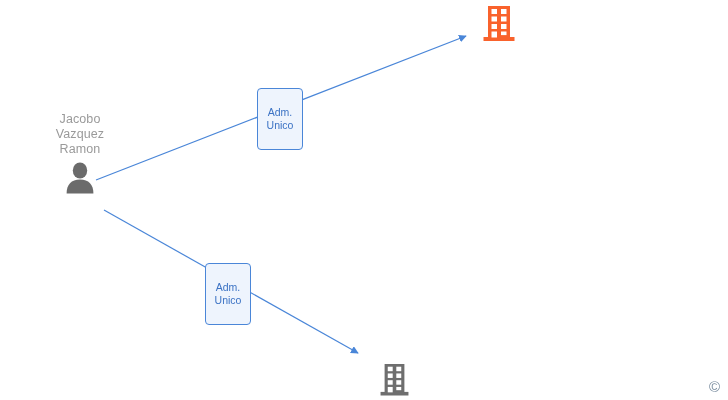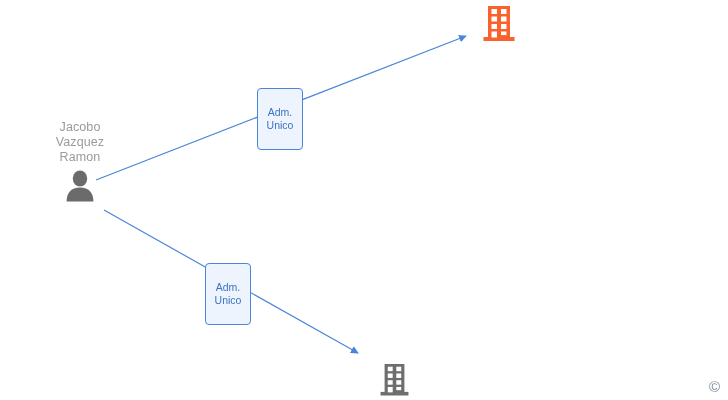--- a/index.html
+++ b/index.html
@@ -23,21 +23,21 @@
     left: 0;
     top: 0;
     width: 728px;
     height: 400px;
   }
 
   
   .person-node {
     position: absolute;
     left: 30px;
-    top: 120px;
+    top: 112px;
     width: 100px;
     text-align: center;
   }
   .person-name {
     font-size: 12.5px;
     line-height: 15px;
     color: #9a9a9a;
     white-space: pre-line;
     letter-spacing: 0.1px;
   }

